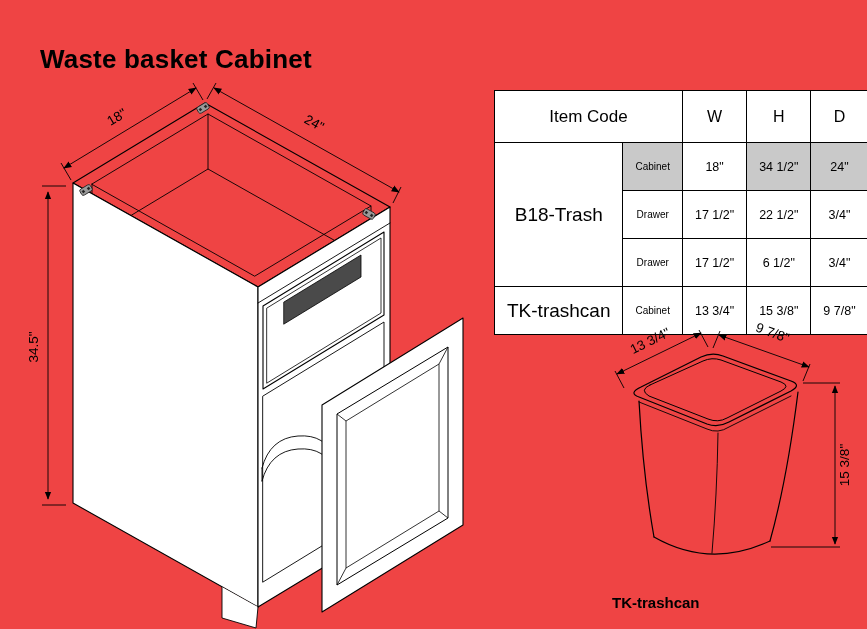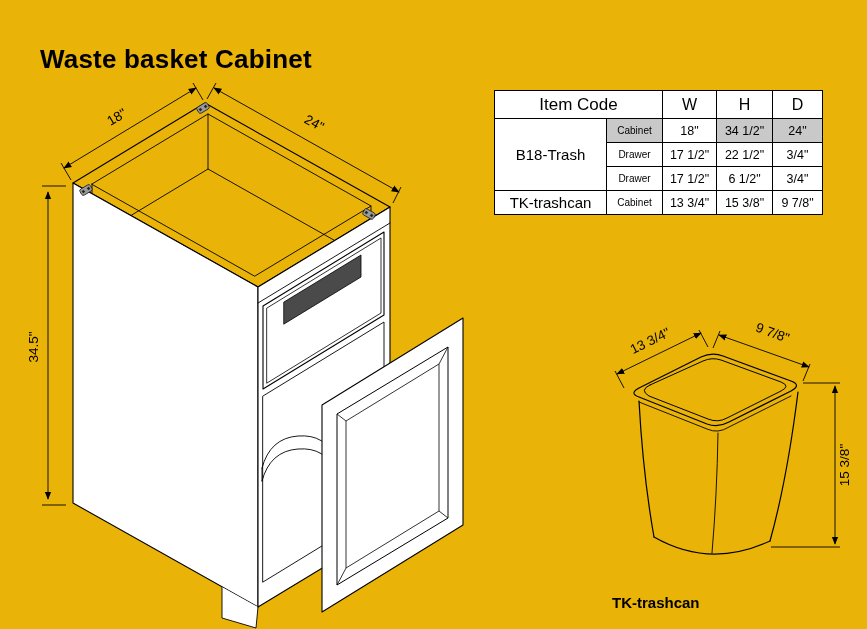--- a/index.html
+++ b/index.html
@@ -1,42 +1,42 @@
 <!DOCTYPE html>
 <html><head>
 <meta charset="utf-8">
 <style>
   html,body{margin:0;padding:0;background:#fff;}
   #page{
-    position:relative;width:867px;height:629px;background:#eab308;
+    position:relative;width:867px;height:629px;background:#ef4444;
     font-family:"Liberation Sans",sans-serif;overflow:hidden;color:#000;
   }
   #page-title{
     position:absolute;left:40px;top:44px;font-size:26px;font-weight:700;
     letter-spacing:.2px;color:#000;
   }
   svg{position:absolute;}
   #cabinet-svg{left:0;top:0;}
   #trashcan-svg{left:555px;top:295px;}
   .dimtext{font-family:"Liberation Sans",sans-serif;font-size:13.5px;fill:#000;}
   
   #spec-table{
     position:absolute;left:494px;top:90px;border-collapse:collapse;
     table-layout:fixed;background:#fff;
   }
   #spec-table th,#spec-table td{
-    border:1px solid #000;text-align:center;vertical-align:middle;padding:0;
+    border:1px solid #000;text-align:center;vertical-align:middle;padding:12px;
     font-family:"Liberation Sans",sans-serif;white-space:nowrap;overflow:hidden;
   }
   #spec-table{border:1.5px solid #000;}
   #spec-table thead th{height:27px;font-weight:normal;}
   #spec-table tbody td{height:23px;}
   .th-item{font-size:17px;}
   .th-dim{font-size:16px;}
-  .cell-item{font-size:15px;margin-left:28px;}
+  .cell-item{font-size:19px;margin-left:28px;}
   .cell-part{font-size:10px;margin-left:39px;}
   .cell-val{font-size:12.5px;}
   .shaded{background:#c9c9c9;}
   #trashcan-caption{
     position:absolute;left:612px;top:594px;font-size:15px;font-weight:700;
   }
 </style>
 </head>
 <body>
 

